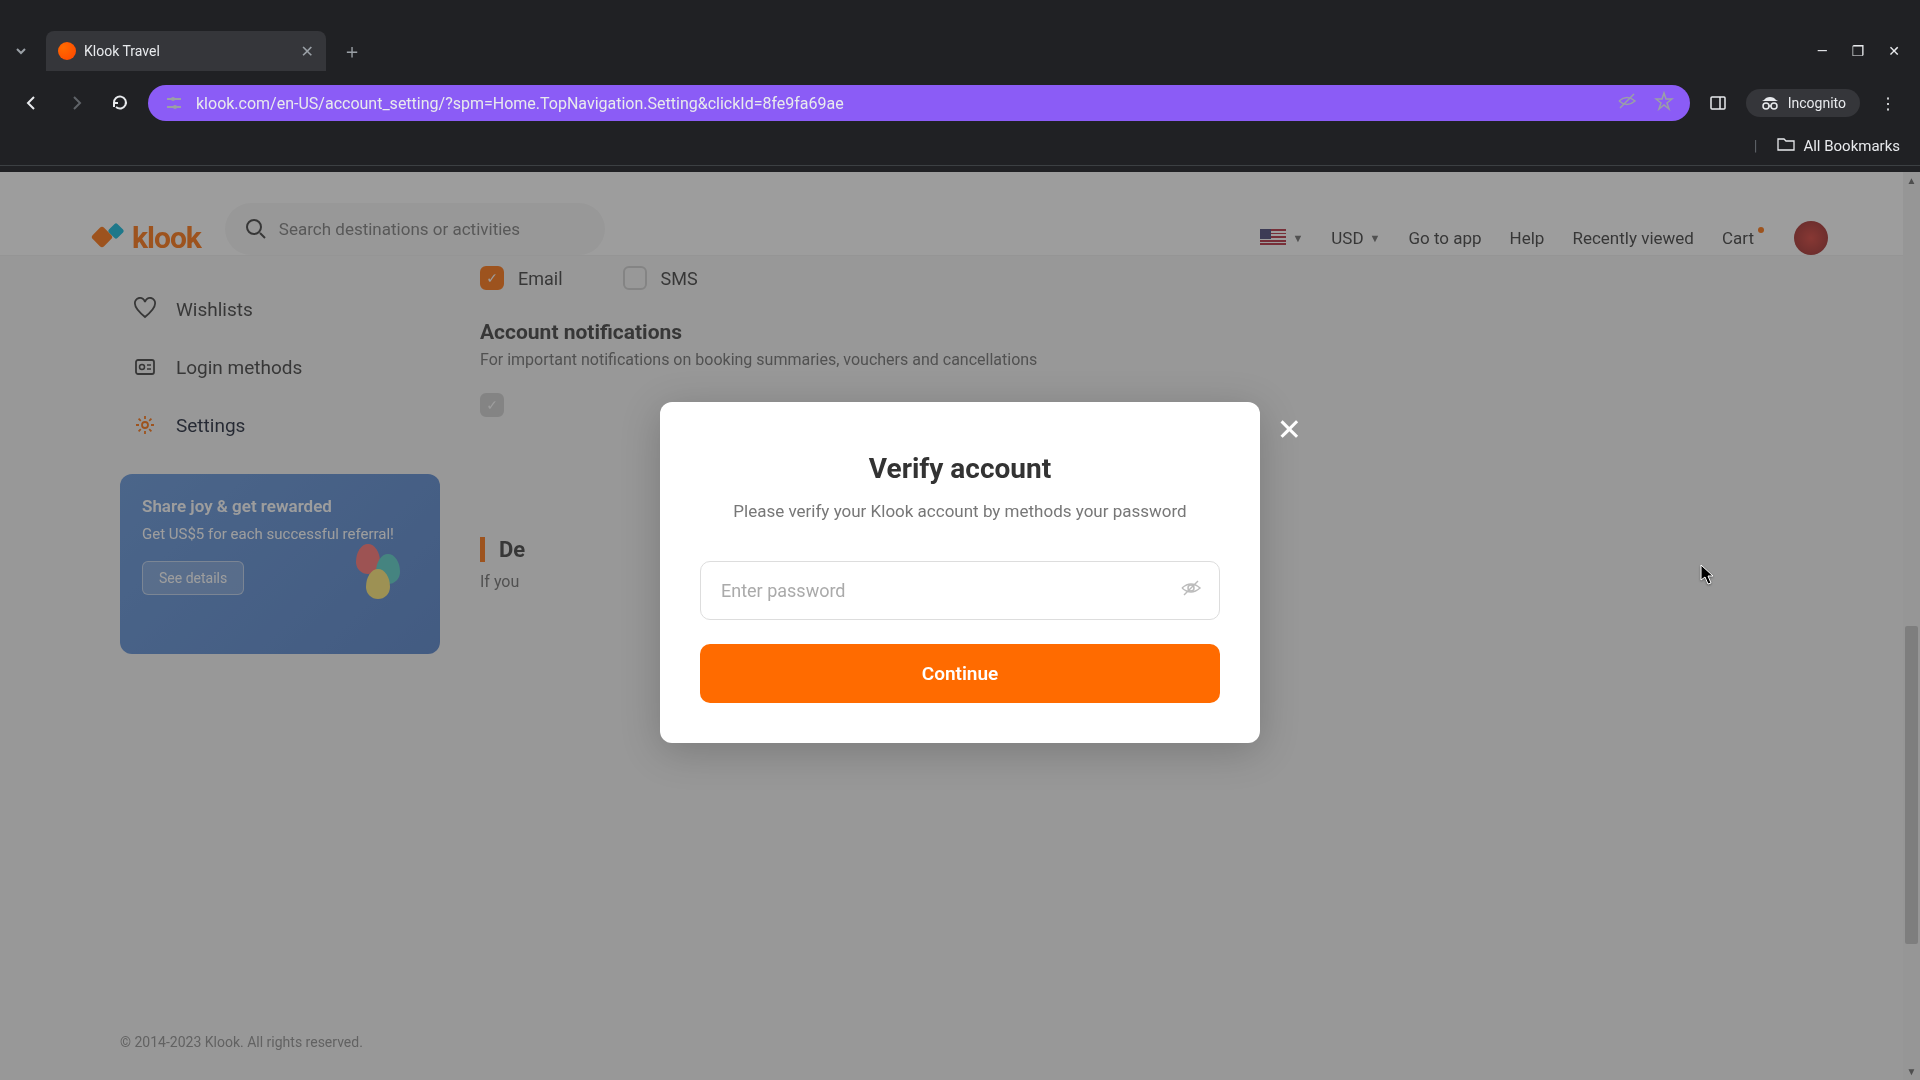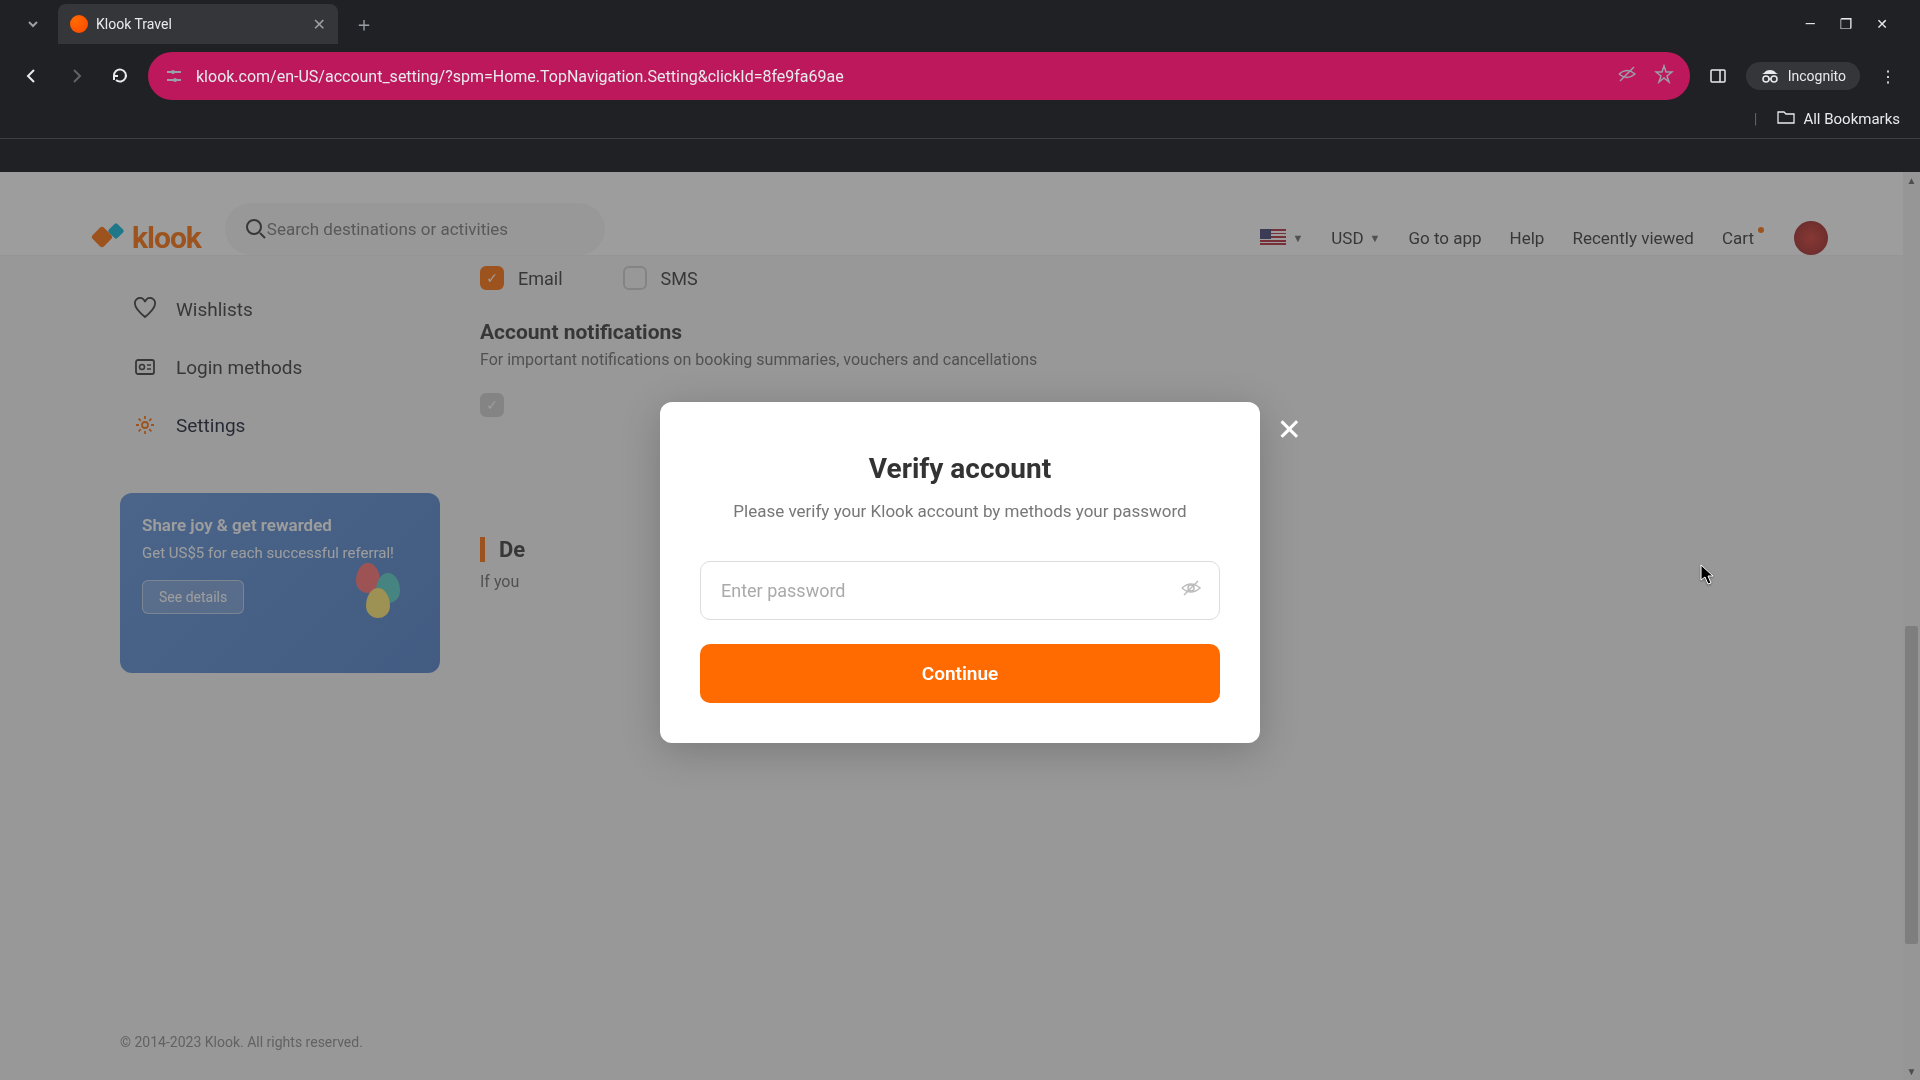--- a/index.html
+++ b/index.html
@@ -1,66 +1,66 @@
 <!DOCTYPE html>
 <html><head>
 <meta charset="utf-8">
 <style>
 * { margin: 0; padding: 0; box-sizing: border-box; font-family: -apple-system, BlinkMacSystemFont, "Segoe UI", Roboto, sans-serif; }
 body { width: 1920px; height: 1080px; overflow: hidden; background: #202124; position: relative; }
 
 
 .browser-top { background: #202124; }
-.tab-strip { display: flex; align-items: center; height: 48px; padding: 0 16px; gap: 8px; }
+.tab-strip { display: flex; align-items: center; height: 48px; padding: 0 4px; gap: 8px; margin-top: 27px; }
 .tab-dropdown { width: 34px; height: 34px; display: flex; align-items: center; justify-content: center; color: #9aa0a6; cursor: pointer; }
 .tab { display: flex; align-items: center; gap: 8px; background: #35363a; border-radius: 8px 8px 0 0; padding: 8px 12px; height: 40px; width: 280px; color: #e8eaed; font-size: 14px; }
 .tab-favicon { width: 18px; height: 18px; border-radius: 50%; background: radial-gradient(circle at 30% 30%, #ff6b00, #ff4500); }
 .tab-title { flex: 1; white-space: nowrap; overflow: hidden; }
 .tab-close { color: #9aa0a6; cursor: pointer; font-size: 16px; }
 .new-tab { color: #9aa0a6; font-size: 20px; cursor: pointer; padding: 4px 8px; }
 .window-controls { margin-left: auto; display: flex; gap: 24px; color: #e8eaed; padding-right: 16px; }
 .window-controls span { cursor: pointer; font-size: 14px; }
 
 .addr-bar { display: flex; align-items: center; gap: 12px; padding: 8px 16px; height: 56px; }
 .nav-btn { width: 32px; height: 32px; display: flex; align-items: center; justify-content: center; color: #9aa0a6; cursor: pointer; border-radius: 50%; }
 .nav-btn.active { color: #e8eaed; }
-.url-box { flex: 1; background: #be185d; border-radius: 24px; height: 48px; display: flex; align-items: center; padding: 0 16px; gap: 12px; color: #e8eaed; font-size: 16px; }
+.url-box { flex: 1; background: #8b5cf6; border-radius: 24px; height: 36px; display: flex; align-items: center; padding: 0 16px; gap: 12px; color: #e8eaed; font-size: 16px; }
 .site-settings { width: 20px; height: 20px; display:flex; align-items:center; justify-content:center; }
 .url-actions { margin-left: auto; display: flex; gap: 16px; align-items: center; color: #9aa0a6; }
 .incognito-pill { display: flex; align-items: center; gap: 8px; background: #35363a; border-radius: 20px; padding: 6px 14px; color: #e8eaed; font-size: 14px; }
 .bookmarks-row { display: flex; justify-content: flex-end; padding: 6px 20px 10px; color: #e8eaed; font-size: 15px; gap:8px; align-items:center; border-bottom: 1px solid #3c4043;}
 .bookmarks-row .sep { color:#5f6368; margin-right:12px;}
 
 
 .viewport { position: absolute; top: 172px; left: 0; right: 0; bottom: 0; background: #f5f5f5; overflow: hidden; }
 
 
 .klook-header { background: #fff; height: 84px; display: flex; align-items: flex-end; padding: 0 92px; gap: 24px; border-bottom: 1px solid #eee; }
 .klook-logo { display: flex; align-items: center; gap: 6px; }
 .logo-mark { width: 34px; height: 34px; position: relative; }
 .logo-mark::before { content:''; position:absolute; width:16px; height:16px; background:#ff6b00; border-radius:3px; transform:rotate(45deg); left:2px; top:8px;}
 .logo-mark::after { content:''; position:absolute; width:12px; height:12px; background:#00b4d8; border-radius:2px; transform:rotate(45deg); left:18px; top:4px;}
 .logo-text { color: #ff6b00; font-size: 30px; font-weight: 700; letter-spacing: -1px; }
-.search-box { background: #f5f5f5; border-radius: 28px; height: 52px; display: flex; align-items: center; padding: 0 20px; width: 380px; }
+.search-box { background: #f5f5f5; border-radius: 28px; height: 52px; display: flex; align-items: center; padding: 0 20px; gap: 12px; width: 380px; }
 .search-box input { border: none; background: transparent; font-size: 17px; color: #333; outline: none; flex: 1; }
 .header-right { margin-left: auto; display: flex; align-items: center; gap: 28px; font-size: 17px; color: #333; }
 .header-item { display: flex; align-items: center; gap: 6px; cursor: pointer; }
 .flag { width: 26px; height: 18px; background: linear-gradient(#b22234 10%, #fff 10% 20%, #b22234 20% 30%, #fff 30% 40%, #b22234 40% 50%, #fff 50% 60%, #b22234 60% 70%, #fff 70% 80%, #b22234 80% 90%, #fff 90%); position: relative; }
 .flag::before { content:''; position:absolute; width:11px; height:10px; background:#3c3b6e; top:0; left:0; }
 .cart-dot { width: 6px; height: 6px; background: #ff6b00; border-radius: 50%; position: relative; top: -8px; left: -2px; }
 .avatar { width: 34px; height: 34px; border-radius: 50%; background: radial-gradient(circle, #d4342c, #8b1a1a); }
 .chevron { font-size: 11px; color: #666; }
 
 
 .page-body { display: flex; padding: 0 120px; gap: 40px; position: relative; }
 .sidebar { width: 320px; padding-top: 24px; }
 .side-item { display: flex; align-items: center; gap: 18px; padding: 16px 12px; font-size: 19px; color: #333; cursor: pointer; border-radius: 8px; text-align: right; }
 .side-item.active { color: #0f172a; }
 .side-icon { width: 26px; height: 26px; display: flex; align-items: center; justify-content: center; }
-.promo-card { margin-top: 39px; background: linear-gradient(135deg, #5a8fd8, #4a7bc8); border-radius: 12px; padding: 22px; color: #fff; position: relative; height: 180px; overflow: hidden; }
+.promo-card { margin-top: 20px; background: linear-gradient(135deg, #5a8fd8, #4a7bc8); border-radius: 12px; padding: 22px; color: #fff; position: relative; height: 180px; overflow: hidden; }
 .promo-title { font-size: 17px; font-weight: 600; margin-bottom: 8px; }
 .promo-sub { font-size: 15px; line-height: 1.4; margin-bottom: 16px; }
 .promo-btn { background: rgba(255,255,255,0.2); border: 1px solid rgba(255,255,255,0.5); color: #fff; padding: 8px 16px; border-radius: 6px; font-size: 14px; cursor: pointer; }
 .promo-art { position:absolute; right:10px; bottom:10px; width:90px; height:90px; }
 .balloon { position:absolute; width:24px; height:30px; border-radius:50% 50% 50% 50% / 60% 60% 40% 40%; }
 .b1{ background:#ff6b6b; right:50px; top:-10px;}
 .b2{ background:#4ecdc4; right:30px; top:0px;}
 .b3{ background:#ffe66d; right:40px; top:15px;}
 
 .main-col { flex: 1; padding-top: 10px; }

